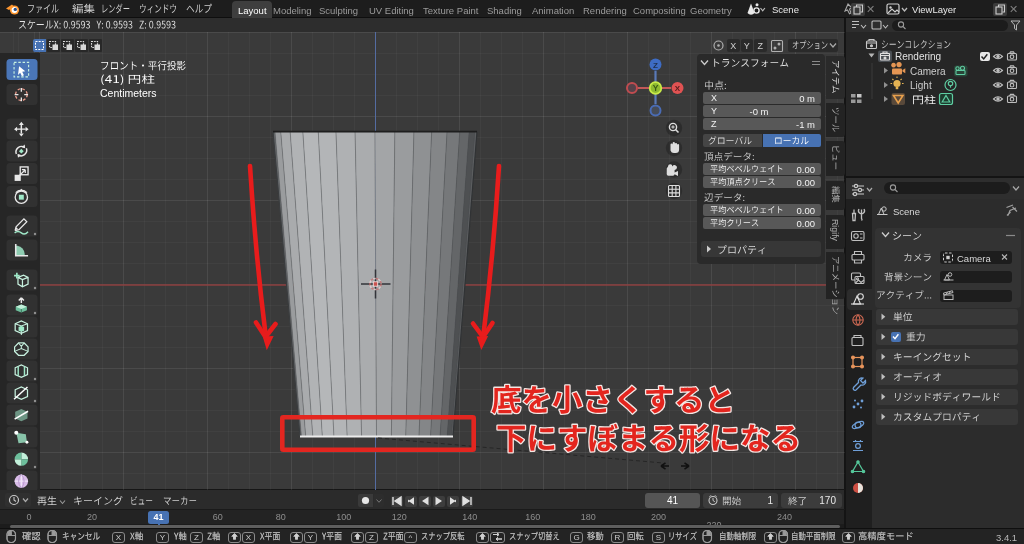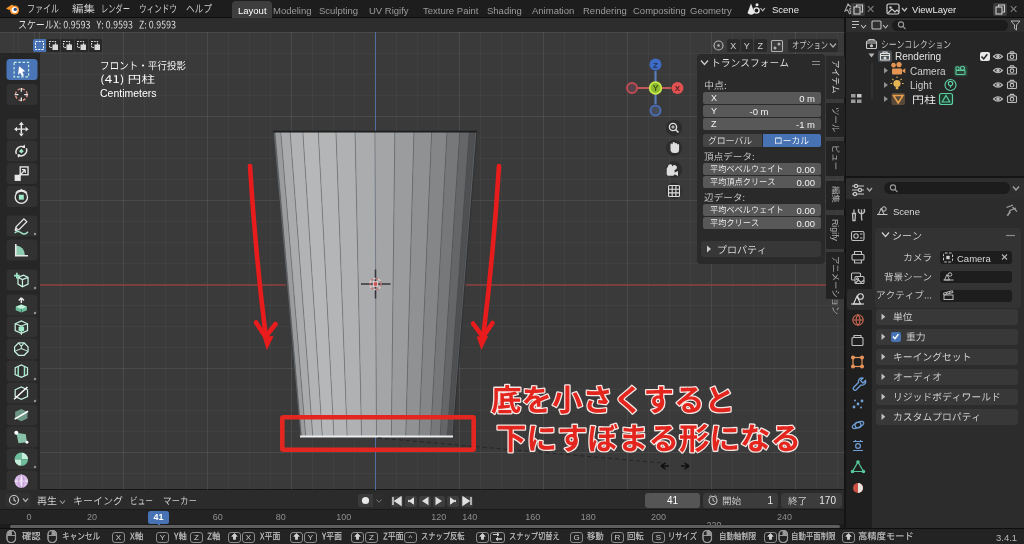--- a/index.html
+++ b/index.html
@@ -27,21 +27,21 @@
     <svg style="position:absolute;left:5px;top:2px" width="17" height="14" viewBox="0 0 17 14">
 <circle cx="9.5" cy="8" r="4.6" fill="#ff9730"></circle>
       <circle cx="9.5" cy="8" r="2.9" fill="#fff"></circle>
       <circle cx="10.3" cy="7.4" r="1.7" fill="#2a4f8a"></circle>
 <path d="M1 6.5 L7 2.5 L9 4.5 L4 8 Z" fill="#ff9730"></path>
     </svg>
     <div style="position:absolute;left:232px;top:1px;width:40px;height:17px;background:#3e3e3e;border-radius:4px 4px 0 0;"></div>
     <div style="position:absolute;left:238px;top:4.5px;font:9.5px 'Liberation Sans',sans-serif;color:#ffffff;">Layout</div>
     <div style="position:absolute;left:273px;top:4.5px;font:9.5px 'Liberation Sans',sans-serif;color:#9b9b9b;">Modeling</div>
     <div style="position:absolute;left:319px;top:4.5px;font:9.5px 'Liberation Sans',sans-serif;color:#9b9b9b;">Sculpting</div>
-    <div style="position:absolute;left:369px;top:4.5px;font:9.5px 'Liberation Sans',sans-serif;color:#9b9b9b;">UV Rigify</div>
+    <div style="position:absolute;left:369px;top:4.5px;font:9.5px 'Liberation Sans',sans-serif;color:#9b9b9b;">UV Editing</div>
     <div style="position:absolute;left:423px;top:4.5px;font:9.5px 'Liberation Sans',sans-serif;color:#9b9b9b;">Texture Paint</div>
     <div style="position:absolute;left:487px;top:4.5px;font:9.5px 'Liberation Sans',sans-serif;color:#9b9b9b;">Shading</div>
     <div style="position:absolute;left:532px;top:4.5px;font:9.5px 'Liberation Sans',sans-serif;color:#9b9b9b;">Animation</div>
     <div style="position:absolute;left:583px;top:4.5px;font:9.5px 'Liberation Sans',sans-serif;color:#9b9b9b;">Rendering</div>
     <div style="position:absolute;left:633px;top:4.5px;font:9.5px 'Liberation Sans',sans-serif;color:#9b9b9b;">Compositing</div>
     <div style="position:absolute;left:690px;top:4.5px;font:9.5px 'Liberation Sans',sans-serif;color:#9b9b9b;">Geometry</div>
     <svg style="position:absolute;left:746px;top:2px" width="20" height="14" viewBox="0 0 20 14">
 <path d="M5 1.5 L8.5 11 a4.5 4.5 0 0 1 -7 0 z" fill="#e8e8e8"></path>
 <circle cx="10.5" cy="8.5" r="2.6" fill="none" stroke="#e8e8e8" stroke-width="1.4"></circle>
 <circle cx="11" cy="2.8" r="1.5" fill="#e8e8e8"></circle>
@@ -352,21 +352,21 @@
     <div style="position:absolute;left:645px;top:494.5px;width:55px;text-align:center;font:10px 'Liberation Sans',sans-serif;color:#fff;z-index:12;">41</div>
     <div style="position:absolute;left:703px;top:493px;width:75px;height:14.5px;background:#3c3c3c;border-radius:3px;z-index:11;"></div>
     <div style="position:absolute;left:745px;top:494.5px;width:28px;text-align:right;font:10px 'Liberation Sans',sans-serif;color:#e8e8e8;z-index:12;">1</div>
     <div style="position:absolute;left:781px;top:493px;width:61px;height:14.5px;background:#3c3c3c;border-radius:3px;z-index:11;"></div>
     <div style="position:absolute;left:808px;top:494.5px;width:28px;text-align:right;font:10px 'Liberation Sans',sans-serif;color:#e8e8e8;z-index:12;">170</div>
     <div style="position:absolute;left:14.0px;top:511.5px;width:30px;text-align:center;font:9px 'Liberation Sans',sans-serif;color:#8e8e8e;z-index:11;">0</div>
     <div style="position:absolute;left:76.96000000000001px;top:511.5px;width:30px;text-align:center;font:9px 'Liberation Sans',sans-serif;color:#8e8e8e;z-index:11;">20</div>
     <div style="position:absolute;left:202.88px;top:511.5px;width:30px;text-align:center;font:9px 'Liberation Sans',sans-serif;color:#8e8e8e;z-index:11;">60</div>
     <div style="position:absolute;left:265.84000000000003px;top:511.5px;width:30px;text-align:center;font:9px 'Liberation Sans',sans-serif;color:#8e8e8e;z-index:11;">80</div>
     <div style="position:absolute;left:328.8px;top:511.5px;width:30px;text-align:center;font:9px 'Liberation Sans',sans-serif;color:#8e8e8e;z-index:11;">100</div>
-    <div style="position:absolute;left:391.76px;top:511.5px;width:30px;text-align:center;font:9px 'Liberation Sans',sans-serif;color:#8e8e8e;z-index:11;margin-left:32px;">120</div>
+    <div style="position:absolute;left:391.76px;top:511.5px;width:30px;text-align:left;font:9px 'Liberation Sans',sans-serif;color:#8e8e8e;z-index:11;">120</div>
     <div style="position:absolute;left:454.72px;top:511.5px;width:30px;text-align:center;font:9px 'Liberation Sans',sans-serif;color:#8e8e8e;z-index:11;">140</div>
     <div style="position:absolute;left:517.6800000000001px;top:511.5px;width:30px;text-align:center;font:9px 'Liberation Sans',sans-serif;color:#8e8e8e;z-index:11;">160</div>
     <div style="position:absolute;left:580.64px;top:511.5px;width:30px;font:9px 'Liberation Sans',sans-serif;color:#8e8e8e;z-index:11;">180</div>
     <div style="position:absolute;left:643.6px;top:511.5px;width:30px;text-align:center;font:9px 'Liberation Sans',sans-serif;color:#8e8e8e;z-index:11;">200</div>
     <div style="position:absolute;left:706.5600000000001px;top:511.5px;width:30px;text-align:left;font:9px 'Liberation Sans',sans-serif;color:#8e8e8e;z-index:11;margin-top:8px;">220</div>
     <div style="position:absolute;left:769.52px;top:511.5px;width:30px;text-align:center;font:9px 'Liberation Sans',sans-serif;color:#8e8e8e;z-index:11;">240</div>
     <div style="position:absolute;left:148px;top:510.5px;width:21px;height:13px;background:#4772b3;border-radius:2.5px;z-index:11;"></div>
     <div style="position:absolute;left:148px;top:512px;width:21px;text-align:center;font:bold 9px 'Liberation Sans',sans-serif;color:#fff;z-index:12;">41</div>
     <div style="position:absolute;left:157.5px;top:523px;width:2px;height:5px;background:#4772b3;z-index:11;"></div>
     <div style="position:absolute;left:10px;top:524.5px;width:830px;height:3.5px;background:#5e5e5e;border-radius:2px;z-index:11;"></div>

